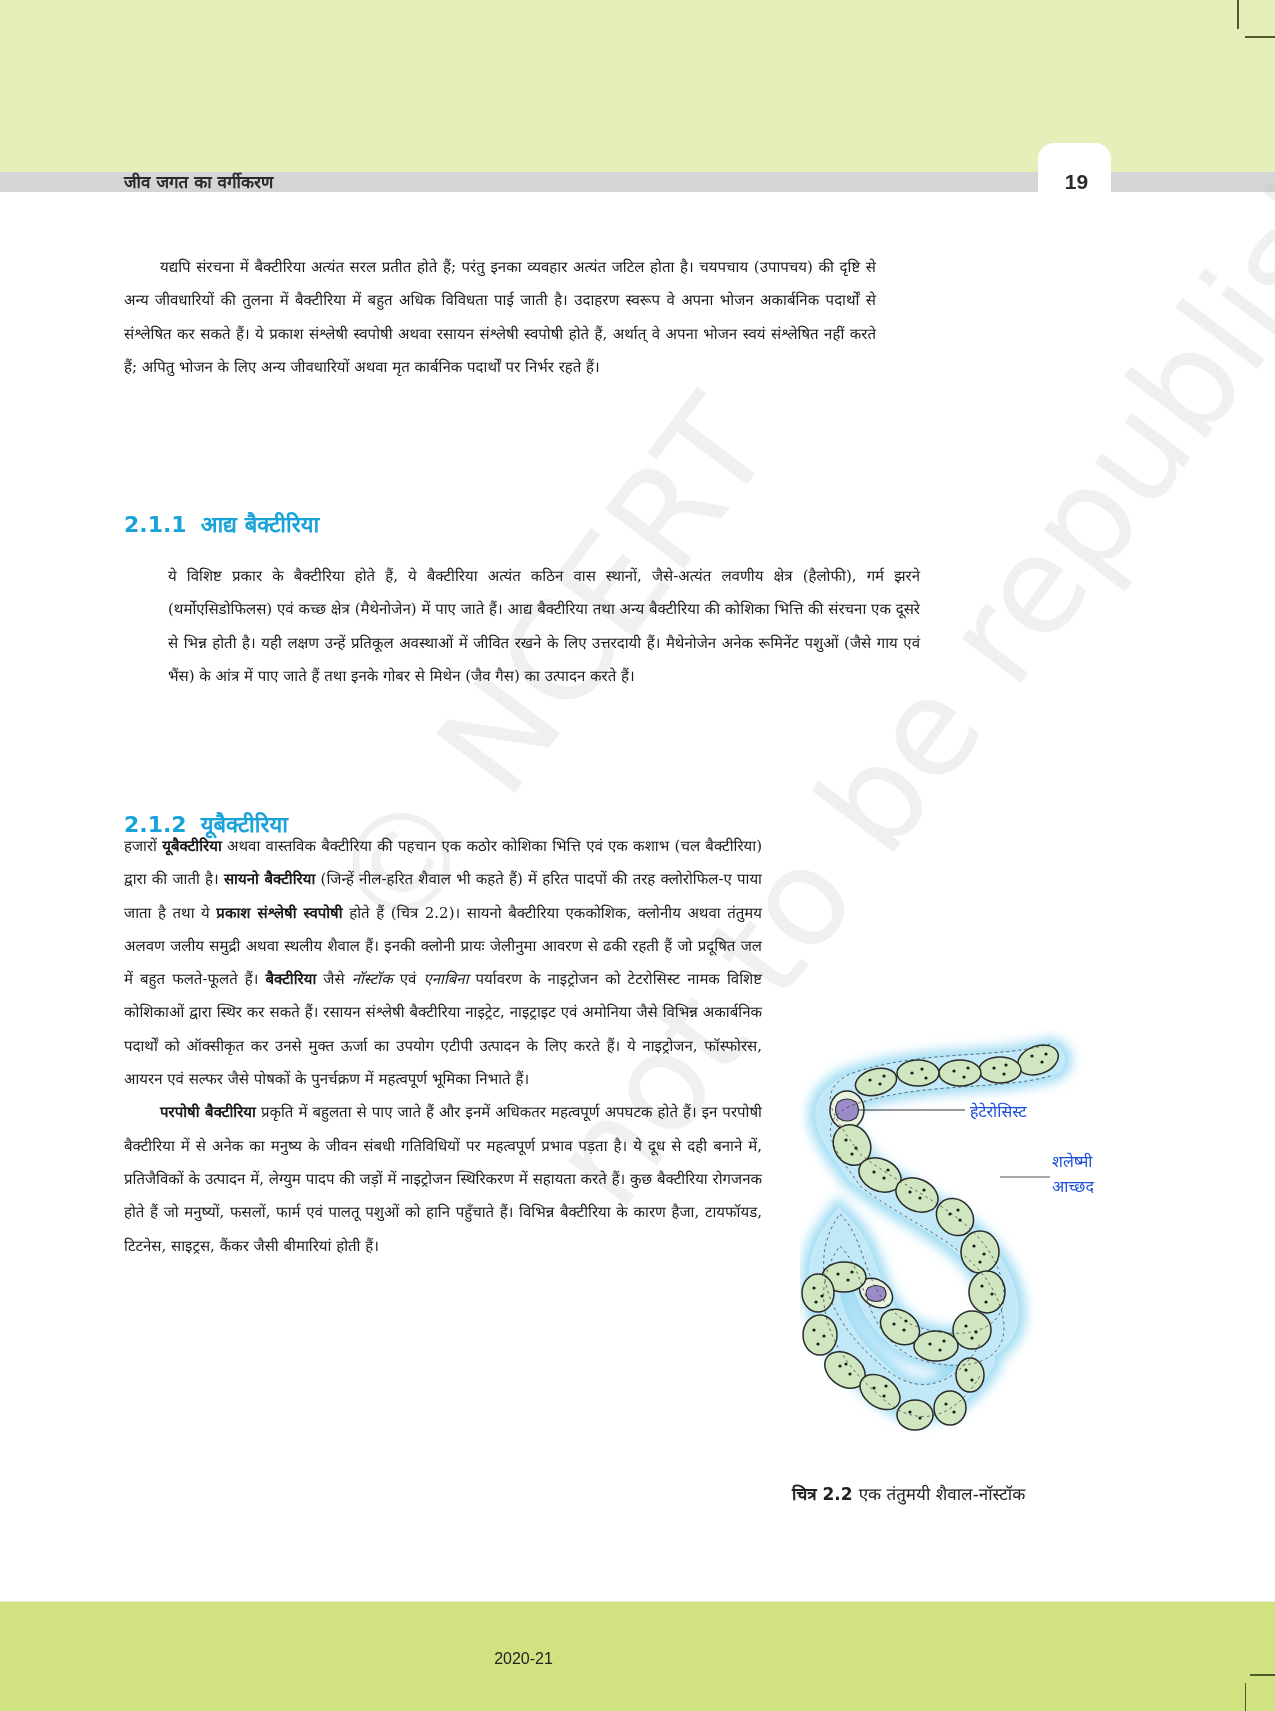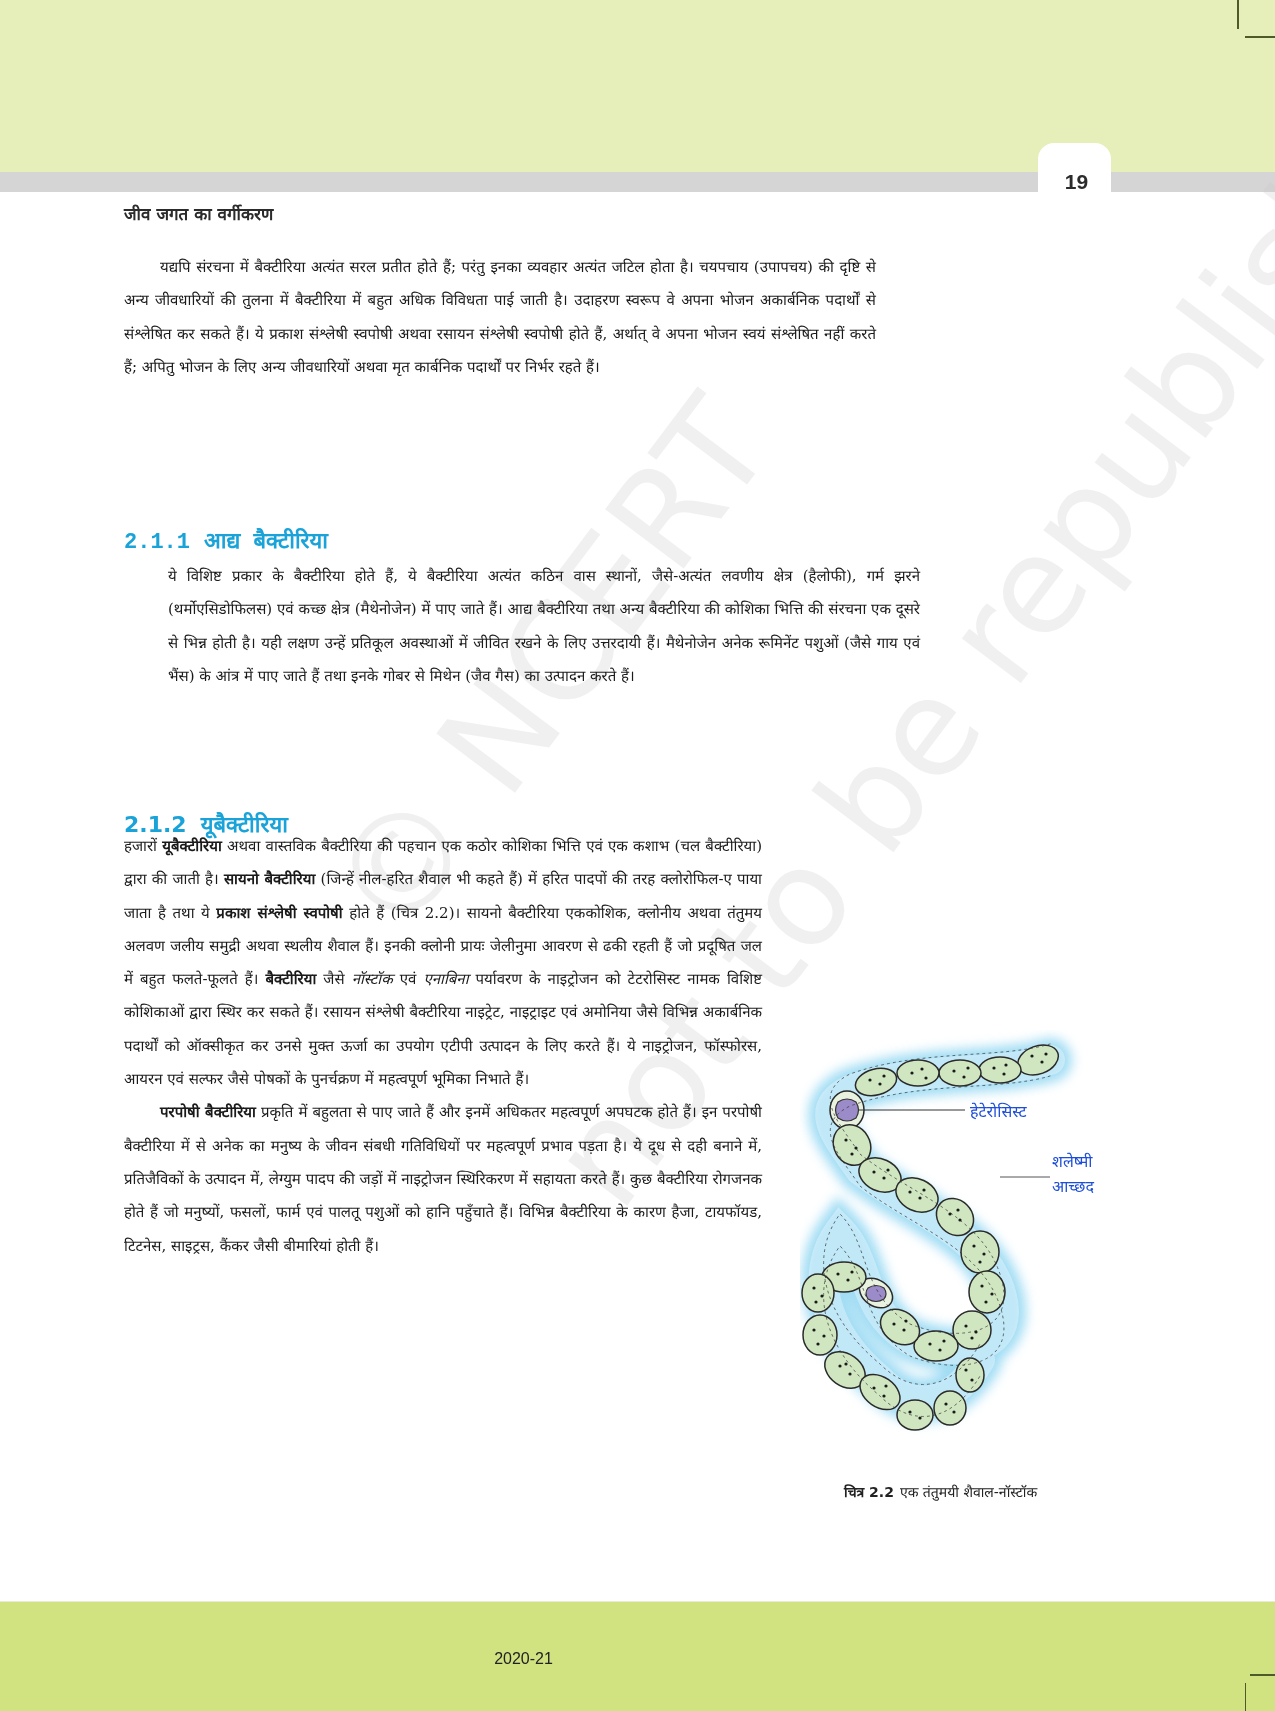--- a/index.html
+++ b/index.html
@@ -1,40 +1,40 @@
 <!DOCTYPE html>
 <html><head>
 <meta charset="utf-8">
 <style>
   * { box-sizing: border-box; margin: 0; padding: 0; }
   html, body { width: 1275px; height: 1711px; background: #ffffff; overflow: hidden; }
   body { position: relative; font-family: "DejaVu Serif", "Liberation Serif", serif; color: #1a1a1a; }
 
   .top-band { position: absolute; left: 0; top: 0; width: 1275px; height: 172px; background: #e6efb9; }
   .header-bar { position: absolute; left: 0; top: 172px; width: 1275px; height: 20px; background: #d5d5d5; }
-  .running-title { position: absolute; left: 124px; top: 170px; font-family: "DejaVu Sans", sans-serif; font-size: 17px; font-weight: bold; color: #2b2b2b; margin-top: 32px; }
+  .running-title { position: absolute; left: 124px; top: 170px; font-family: "DejaVu Sans", sans-serif; font-size: 17px; font-weight: bold; color: #2b2b2b; }
   .page-tab { position: absolute; left: 1038px; top: 143px; width: 73px; height: 49px; background: #ffffff; border-radius: 16px 16px 0 0; }
   .page-number { position: absolute; left: 1038px; top: 170px; width: 77px; text-align: center; font-family: "Liberation Sans", sans-serif; font-weight: bold; font-size: 21px; color: #2b2b2b; }
   .crop-v { position: absolute; left: 1237px; top: 0; width: 2px; height: 29px; background: #4d5a2a; }
   .crop-h { position: absolute; left: 1245px; top: 36px; width: 30px; height: 2px; background: #4d5a2a; }
 
   .body-text { position: absolute; left: 124px; font-size: 15px; line-height: 33.3px; text-align: justify; }
   .p { text-align: justify; }
   .indent { text-indent: 36px; }
   .sec-head { position: absolute; left: 124px; font-family: "DejaVu Sans", sans-serif; font-size: 22px; font-weight: bold; color: #1aa3d9; }
   .sec-head .num { margin-right: 14px; }
   b { font-weight: bold; }
   i { }
 
   .watermark { position: absolute; left: 300px; top: 870px; transform: rotate(-53deg); transform-origin: left top; font-family: "DejaVu Sans", sans-serif; font-size: 135px; color: rgba(200,200,200,0.28); white-space: nowrap; pointer-events: none; }
   .watermark2 { position: absolute; left: 520px; top: 1140px; transform: rotate(-53deg); transform-origin: left top; font-family: "DejaVu Sans", sans-serif; font-size: 135px; color: rgba(200,200,200,0.28); white-space: nowrap; pointer-events: none; }
 
   .figure { position: absolute; left: 800px; top: 1030px; width: 330px; height: 410px; }
   .fig-label { position: absolute; font-size: 16px; color: #1d4ed8; }
-  .caption { position: absolute; left: 844px; top: 1482px; font-family: "DejaVu Sans", sans-serif; font-size: 14px; color: #222; }
+  .caption { position: absolute; left: 792px; top: 1482px; font-family: "DejaVu Sans", sans-serif; font-size: 17px; color: #222; }
   .caption b { margin-right: 6px; }
 
   .bottom-band { position: absolute; left: 0; top: 1602px; width: 1275px; height: 109px; background: #d1e281; }
   .bottom-line { position: absolute; left: 0; top: 1601px; width: 1275px; height: 2px; background: #e8ecd6; }
   .year { position: absolute; left: 0; top: 1650px; width: 1047px; text-align: center; font-family: "Liberation Sans", sans-serif; font-size: 16px; color: #222; }
   .crop-v2 { position: absolute; left: 1245px; top: 1683px; width: 1px; height: 28px; background: #4d5a2a; }
   .crop-h2 { position: absolute; left: 1250px; top: 1674px; width: 25px; height: 2px; background: #4d5a2a; }
 </style>
 </head>
 <body>
@@ -47,21 +47,21 @@
 <div class="page-tab"></div>
 <div class="page-number">19</div>
 
 <div class="watermark">© NCERT</div>
 <div class="watermark2">not to be republished</div>
 
 <div class="body-text" style="top:251px; width:752px;">
   <p class="p indent">यद्यपि संरचना में बैक्टीरिया अत्यंत सरल प्रतीत होते हैं; परंतु इनका व्यवहार अत्यंत जटिल होता है। चयपचाय (उपापचय) की दृष्टि से अन्य जीवधारियों की तुलना में बैक्टीरिया में बहुत अधिक विविधता पाई जाती है। उदाहरण स्वरूप वे अपना भोजन अकार्बनिक पदार्थों से संश्लेषित कर सकते हैं। ये प्रकाश संश्लेषी स्वपोषी अथवा रसायन संश्लेषी स्वपोषी होते हैं, अर्थात् वे अपना भोजन स्वयं संश्लेषित नहीं करते हैं; अपितु भोजन के लिए अन्य जीवधारियों अथवा मृत कार्बनिक पदार्थों पर निर्भर रहते हैं।</p>
 </div>
 
-<div class="sec-head" style="top:524px;font-family:Liberation Mono, monospace;">
+<div class="sec-head" style="top:508px;">
   <span class="num">2.1.1</span><span>आद्य बैक्टीरिया</span>
 </div>
 <div class="body-text" style="top:560px; width:752px;margin-left:44px;">
   <p class="p">ये विशिष्ट प्रकार के बैक्टीरिया होते हैं, ये बैक्टीरिया अत्यंत कठिन वास स्थानों, जैसे-अत्यंत लवणीय क्षेत्र (हैलोफी), गर्म झरने (थर्मोएसिडोफिलस) एवं कच्छ क्षेत्र (मैथेनोजेन) में पाए जाते हैं। आद्य बैक्टीरिया तथा अन्य बैक्टीरिया की कोशिका भित्ति की संरचना एक दूसरे से भिन्न होती है। यही लक्षण उन्हें प्रतिकूल अवस्थाओं में जीवित रखने के लिए उत्तरदायी हैं। मैथेनोजेन अनेक रूमिनेंट पशुओं (जैसे गाय एवं भैंस) के आंत्र में पाए जाते हैं तथा इनके गोबर से मिथेन (जैव गैस) का उत्पादन करते हैं।</p>
 </div>
 
 <div class="sec-head" style="top:808px;">
   <span class="num">2.1.2</span><span>यूबैक्टीरिया</span>
 </div>
 <div class="body-text" style="top:830px; width:638px;">

